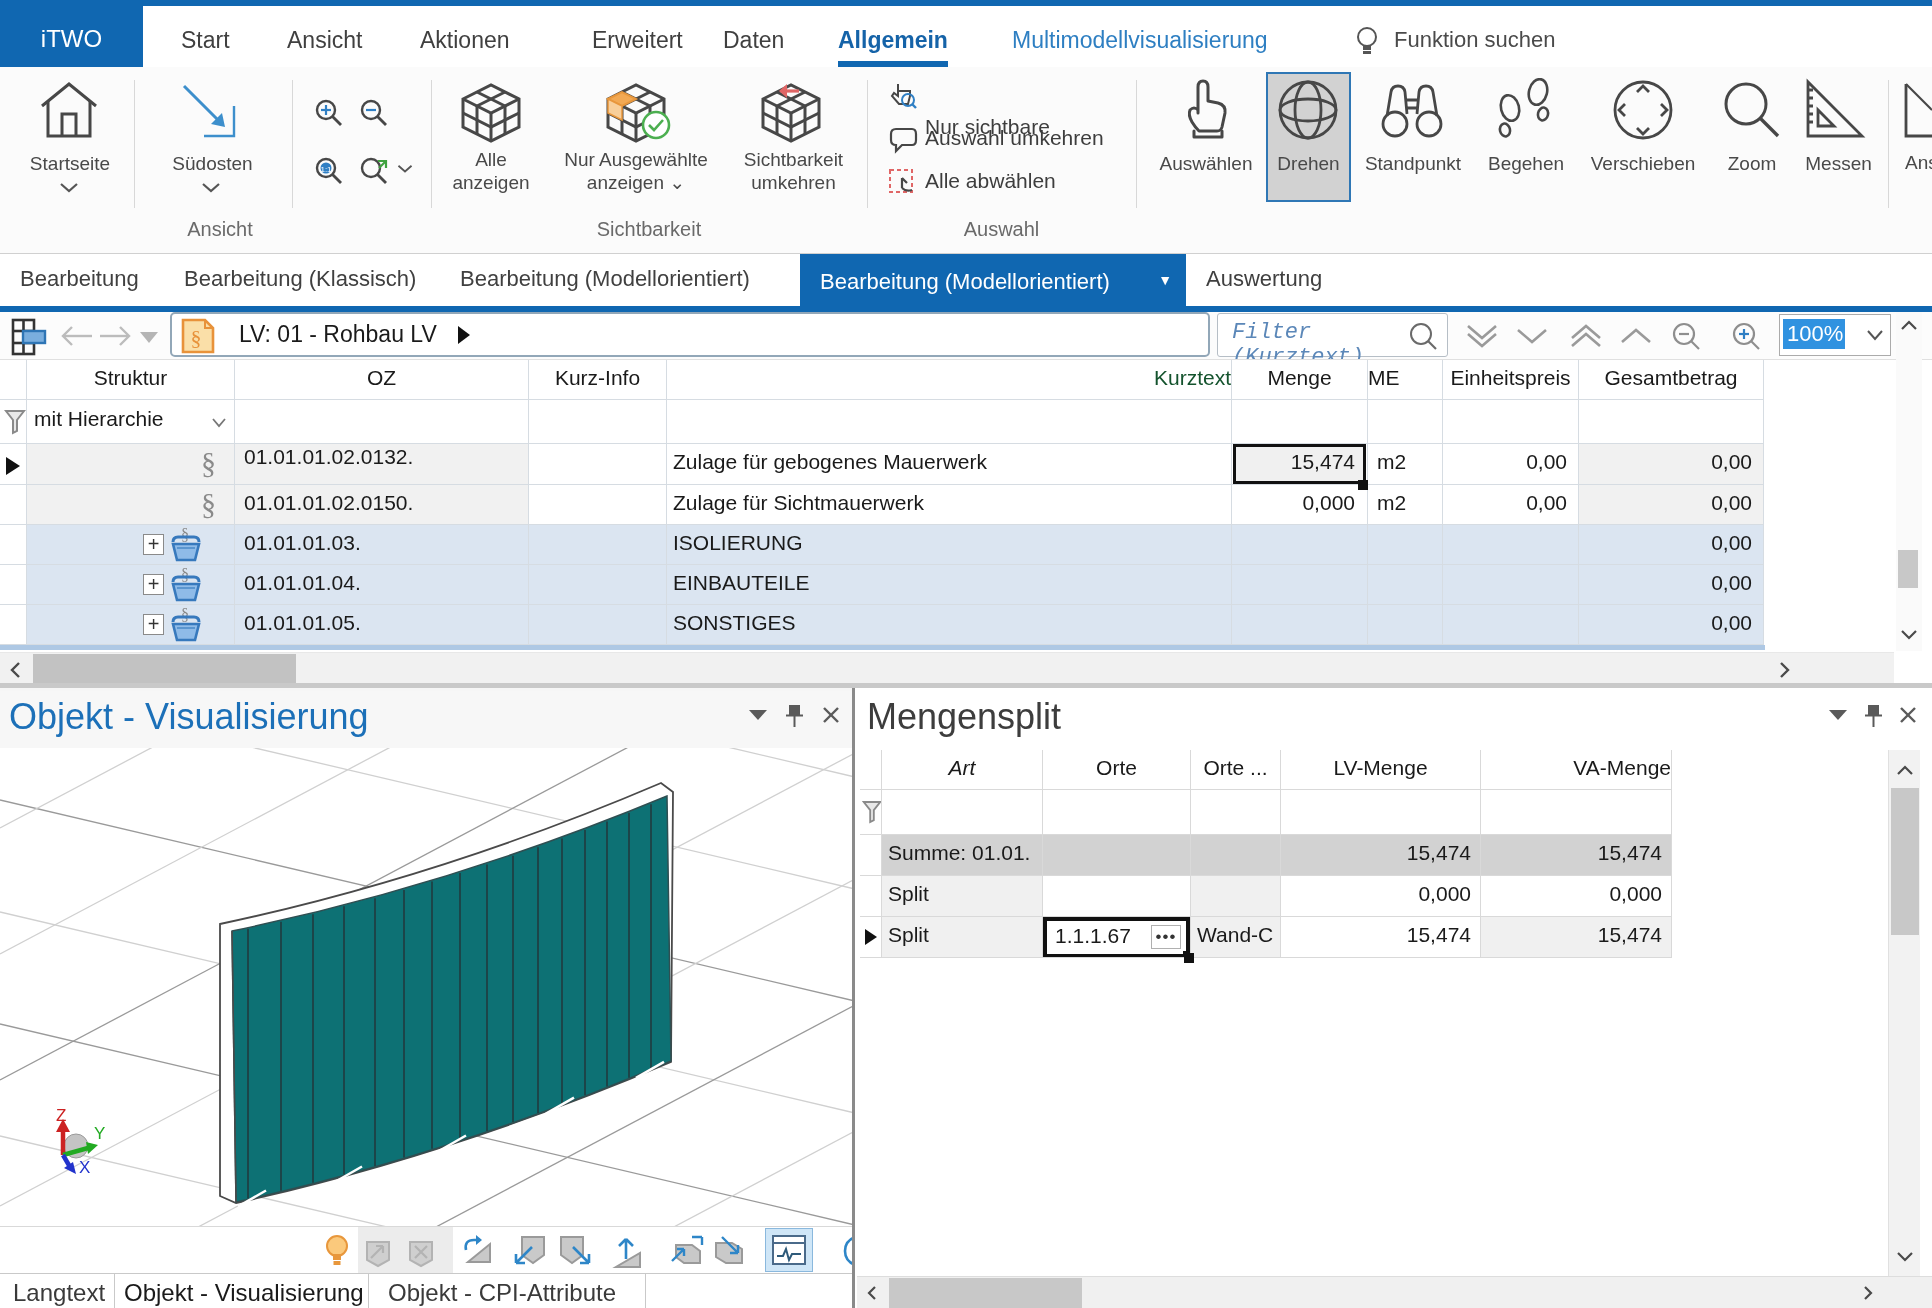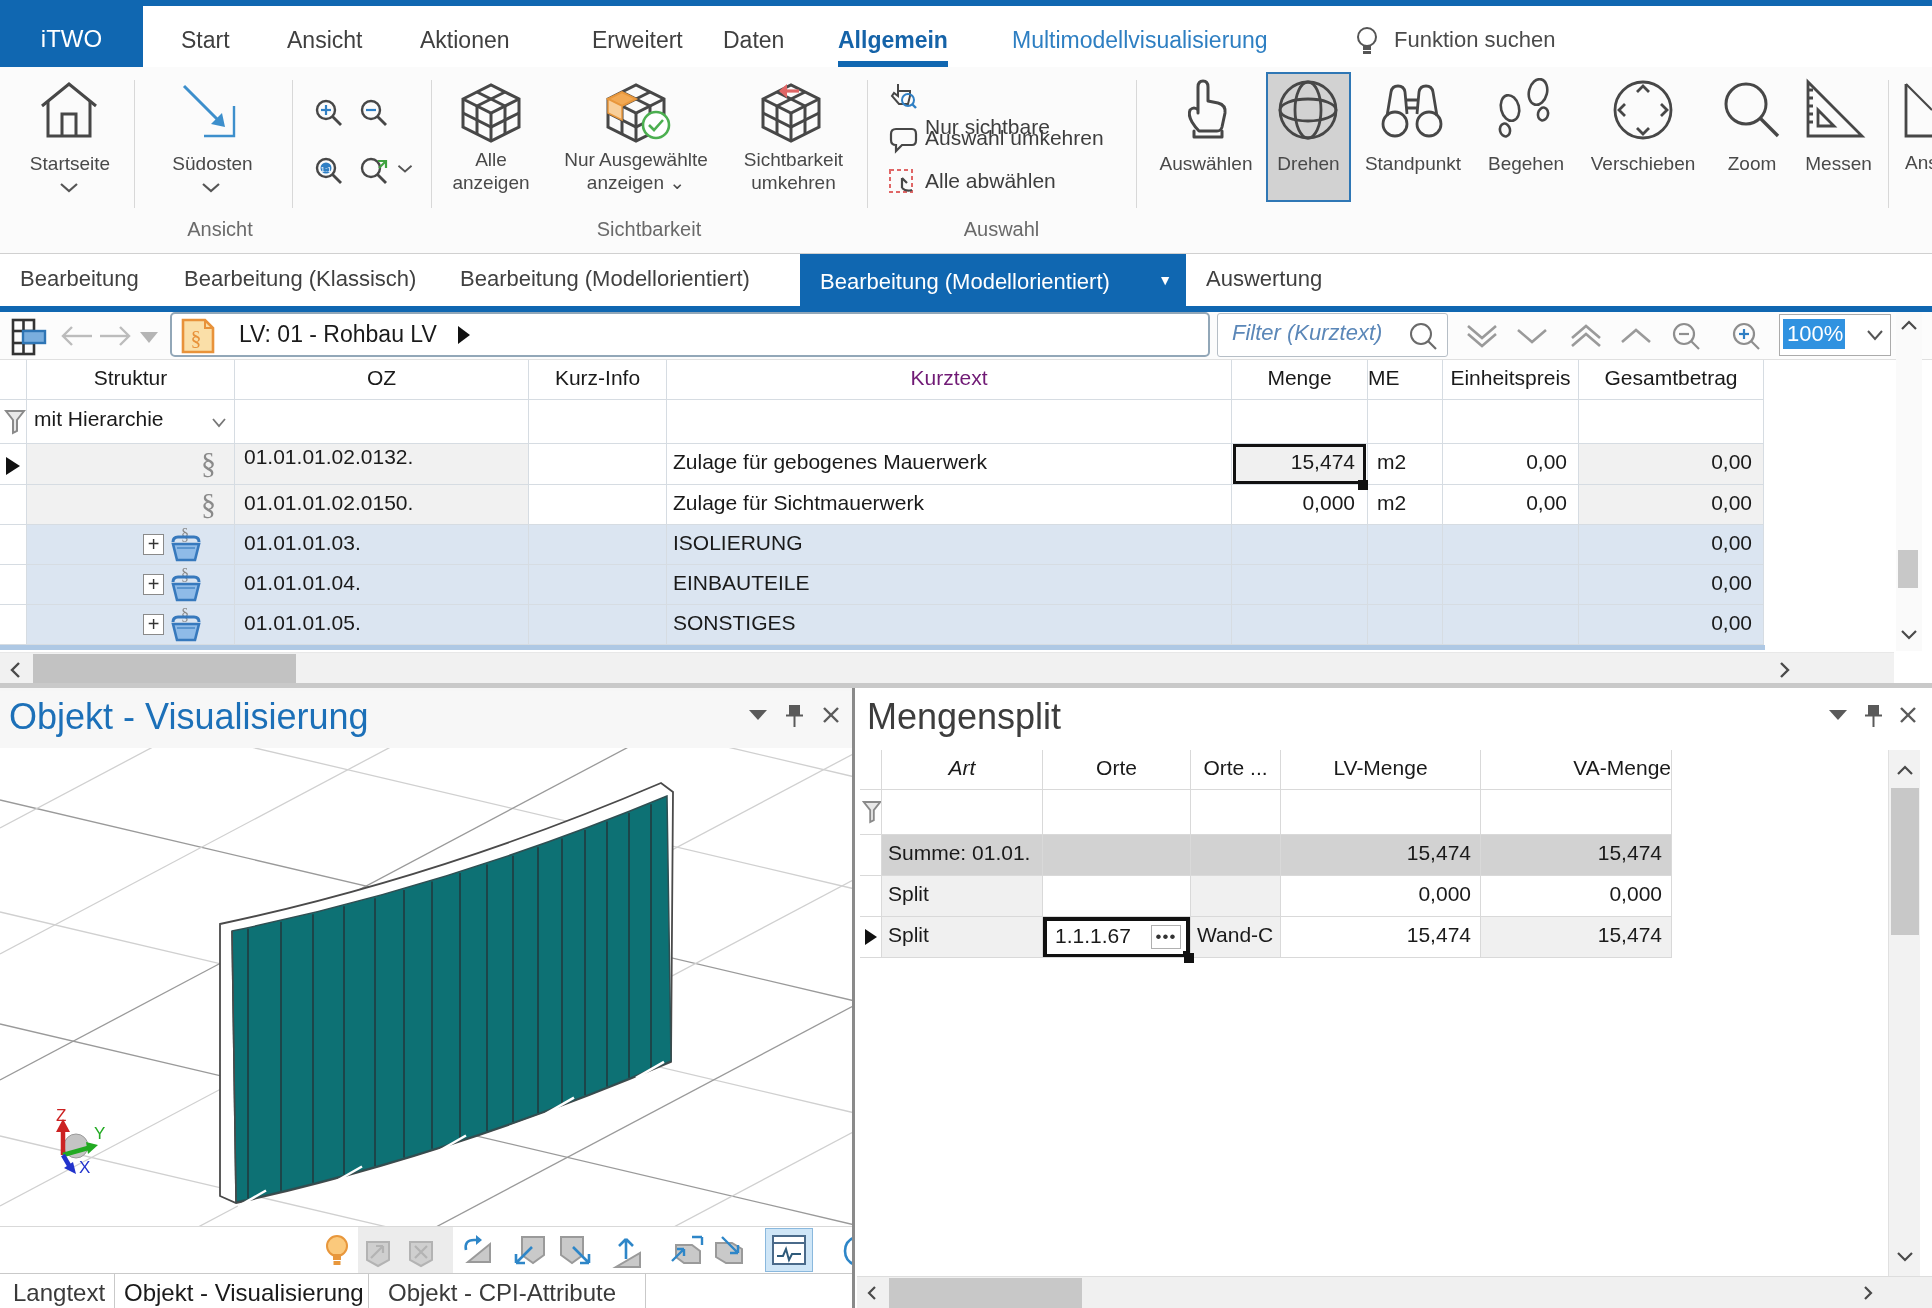--- a/index.html
+++ b/index.html
@@ -258,21 +258,21 @@
 <svg class="abs" style="left:181px;top:318px;" width="34" height="36" viewBox="0 0 34 36">
 <path d="M2 2 L24 2 L32 10 L32 34 L2 34 Z" fill="#fadfa8" stroke="#e8923a" stroke-width="2.6"></path>
 <path d="M24 2 L24 10 L32 10" fill="none" stroke="#e8923a" stroke-width="2"></path>
 <text x="15" y="27" font-size="22" fill="#e8923a" text-anchor="middle" font-family="Liberation Serif">§</text>
 </svg>
 <div class="abs" style="left:239px;top:321px;font-size:23px;color:#1a1a1a;">LV: 01 - Rohbau LV</div>
 <svg class="abs" style="left:455px;top:323px;" width="18" height="24" viewBox="0 0 18 24">
       <path d="M3 3 L15 12 L3 21 Z" fill="#111"></path>
     </svg>
 <div class="abs" style="left:1217px;top:313px;width:231px;height:44px;background:#fff;border:1px solid #b6bec6;border-radius:3px;">
-<div style="position:absolute;left:14px;top:6px;font-size:22px;font-style:italic;color:#5b87b8;">Filter (Kurztext)</div>
+<div style="position:absolute;left:14px;top:6px;font-size:22px;font-style:italic;color:#5b87b8;font-family:Liberation Mono, monospace;">Filter (Kurztext)</div>
 <svg style="position:absolute;left:189px;top:7px;" width="32" height="32" viewBox="0 0 32 32">
         <circle cx="14" cy="13" r="10" fill="none" stroke="#6a6a6a" stroke-width="2"></circle>
         <line x1="21" y1="20" x2="29" y2="28" stroke="#6a6a6a" stroke-width="2.2"></line>
       </svg>
 </div>
 <svg class="abs" style="left:1462px;top:318px;" width="320" height="36" viewBox="0 0 320 36">
 <g fill="none" stroke="#9a9a9a" stroke-width="2.6">
 <path d="M6 8 L20 20 L34 8"></path>
         <path d="M6 16 L20 28 L34 16"></path>
 <path d="M56 12 L70 24 L84 12"></path>
@@ -307,21 +307,21 @@
 <div class="cell" style="left:27px;top:0px;width:208px;height:40px;background:#fff;">
         <div style="position:absolute;left:0;right:0;top:6px;text-align:center;font-size:21px;color:#1a1a1a;">Struktur</div>
       </div>
 <div class="cell" style="left:235px;top:0px;width:294px;height:40px;background:#fff;">
         <div style="position:absolute;left:0;right:0;top:6px;text-align:center;font-size:21px;color:#1a1a1a;">OZ</div>
       </div>
 <div class="cell" style="left:529px;top:0px;width:138px;height:40px;background:#fff;">
         <div style="position:absolute;left:0;right:0;top:6px;text-align:center;font-size:21px;color:#1a1a1a;">Kurz-Info</div>
       </div>
 <div class="cell" style="left:667px;top:0px;width:565px;height:40px;background:#fff;">
-        <div style="position:absolute;left:0;right:0;top:6px;text-align:center;font-size:21px;color:#701a75;">Kurztext</div>
+        <div style="position:absolute;left:0;right:0;top:6px;text-align:right;font-size:21px;color:#14532d;">Kurztext</div>
       </div>
 <div class="cell" style="left:1232px;top:0px;width:136px;height:40px;background:#fff;">
         <div style="position:absolute;left:0;right:0;top:6px;text-align:center;font-size:21px;color:#1a1a1a;">Menge</div>
       </div>
 <div class="cell" style="left:1368px;top:0px;width:75px;height:40px;background:#fff;">
         <div style="position:absolute;left:0;right:0;top:6px;text-align:left;font-size:21px;color:#1a1a1a;">ME</div>
       </div>
 <div class="cell" style="left:1443px;top:0px;width:136px;height:40px;background:#fff;">
         <div style="position:absolute;left:0;right:0;top:6px;text-align:center;font-size:21px;color:#1a1a1a;">Einheitspreis</div>
       </div>

